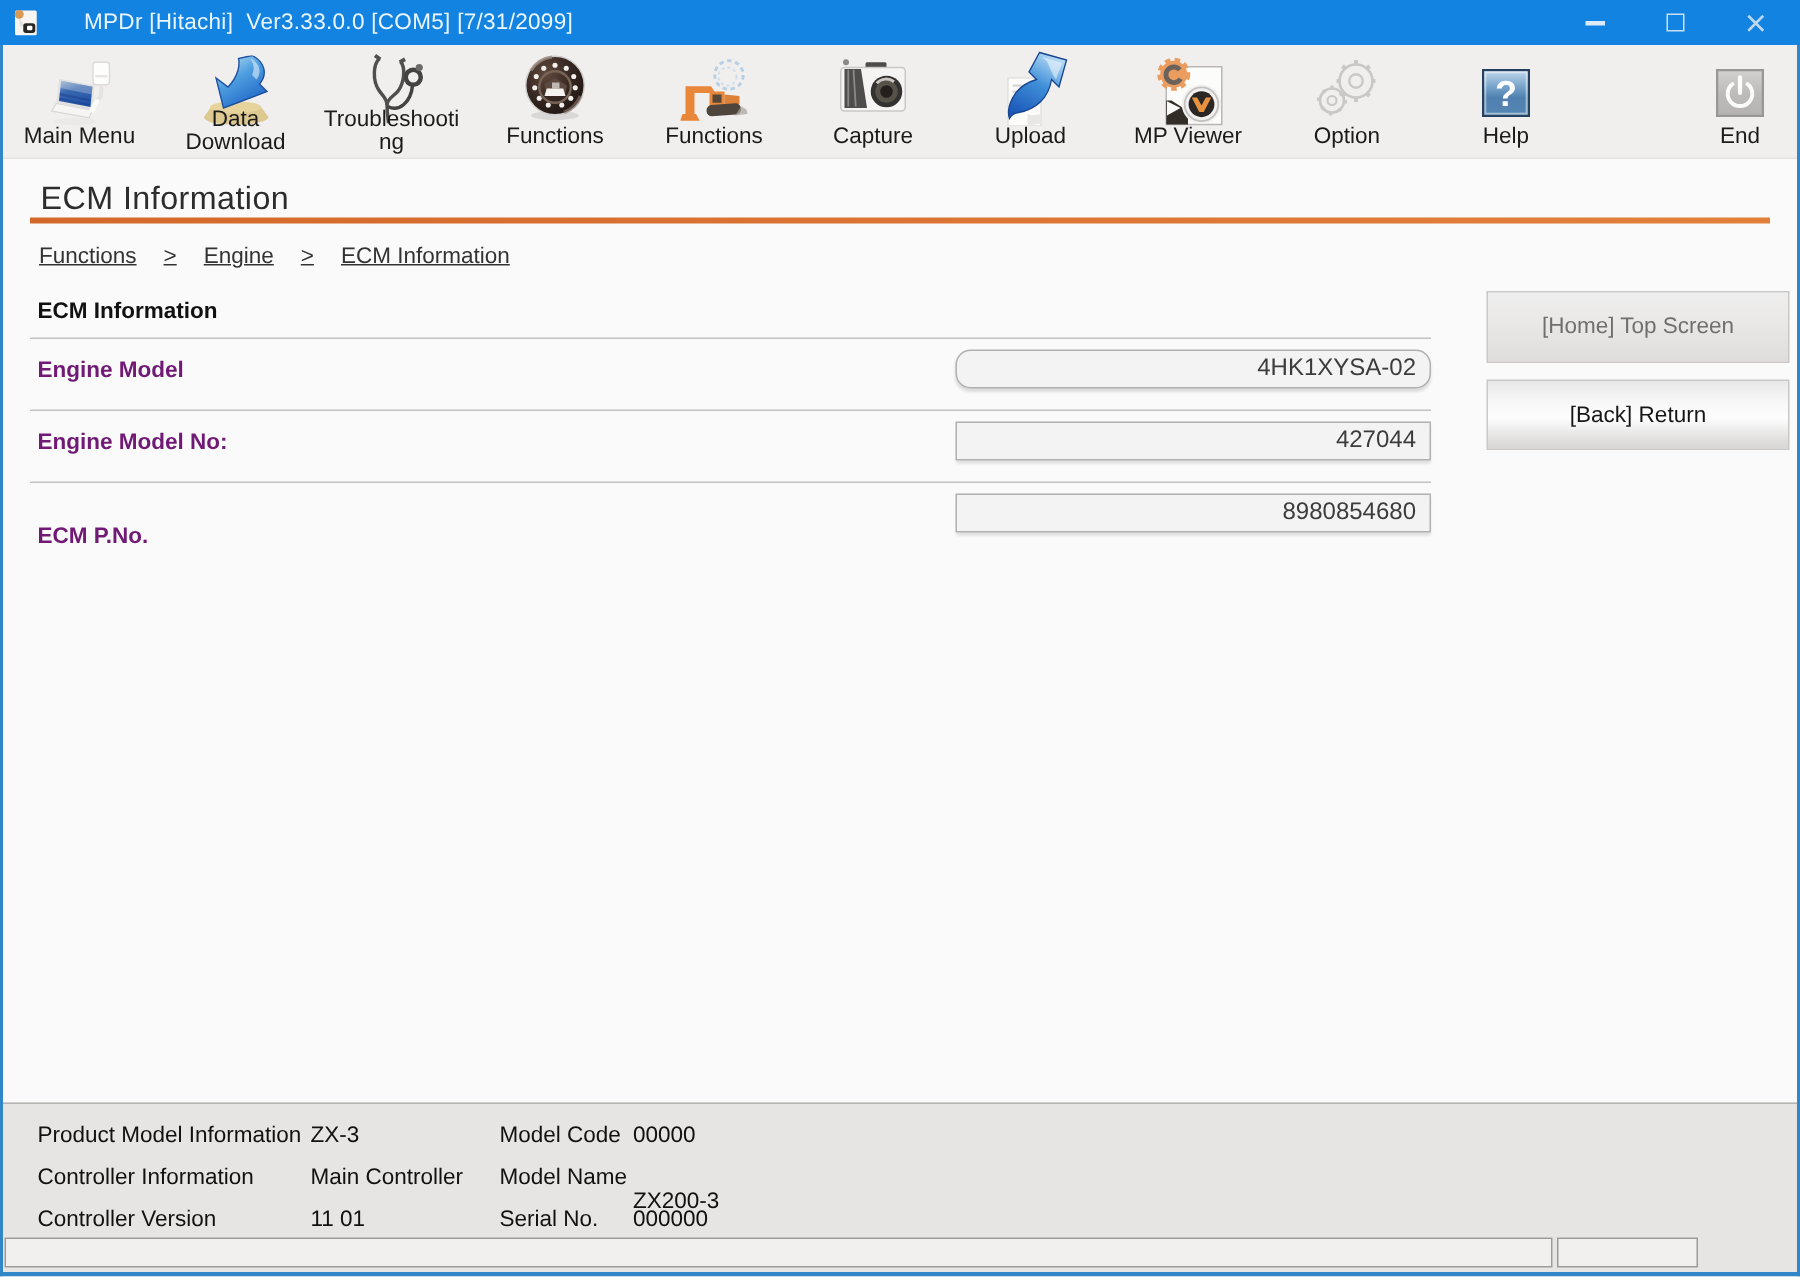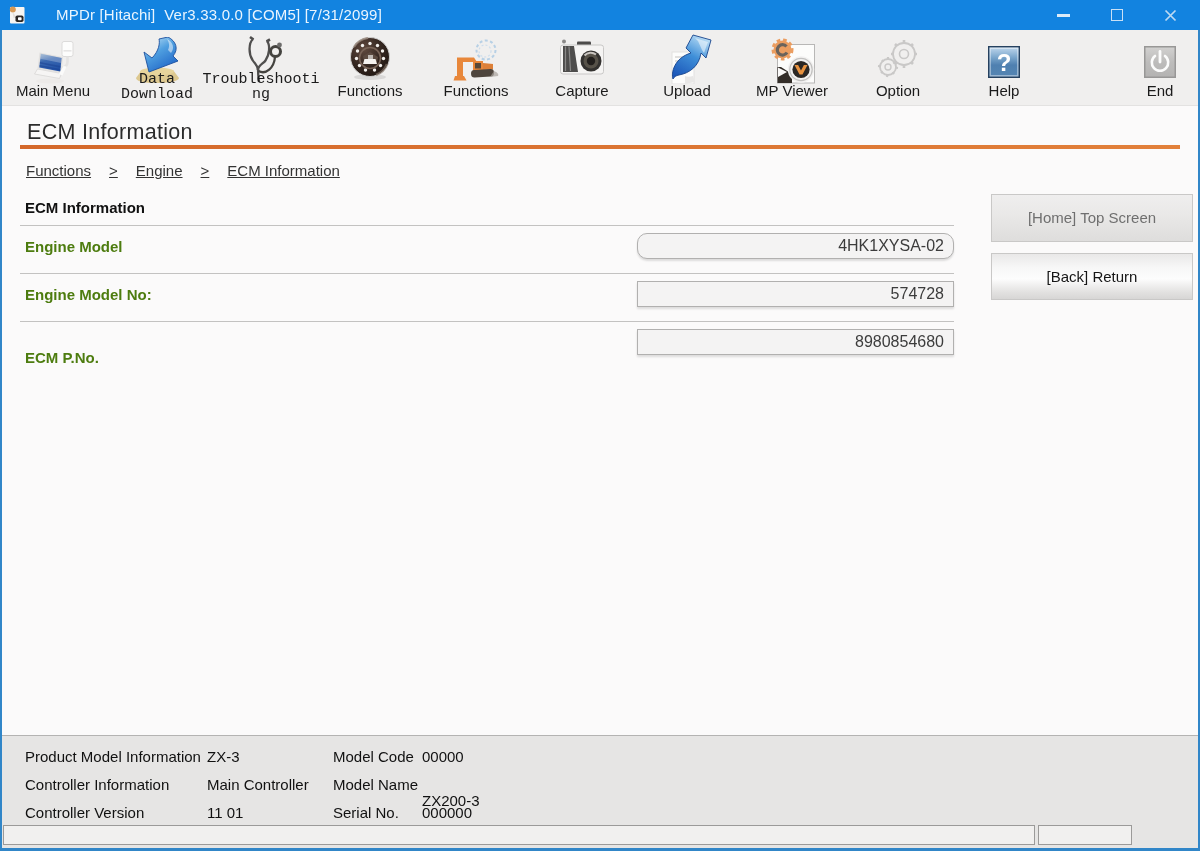--- a/index.html
+++ b/index.html
@@ -12,32 +12,32 @@
 #titlebar .ttext { position:absolute; left:17px; top:6px; color:#eaf5fe; font-size:15px; letter-spacing:0.2px;margin-left:39px; }
 #appicon { position:absolute; left:9px; top:6px; width:18px; height:18px; }
 
 
 .bord { position:absolute; background:#3186c8; }
 
 
 #toolbar { position:absolute; left:2px; top:30px; width:1196px; height:76px; background:#f0efee; border-bottom:1px solid #e3e2e1; }
 .tbtn { position:absolute; top:0; width:100px; height:76px; text-align:center; }
 .tbtn .lbl { position:absolute; left:-12px; right:-12px; bottom:8px; font-size:15px; color:#1b1b1b; line-height:15px; }
-.tbtn .lbl2 { position:absolute; left:-12px; right:-12px; bottom:4px; font-size:15px; color:#1b1b1b; line-height:15px;font-family:Liberation Mono, monospace; }
+.tbtn .lbl2 { position:absolute; left:-12px; right:-12px; bottom:4px; font-size:15px; color:#1b1b1b; line-height:15px; }
 .tbtn svg { position:absolute; left:50%; transform:translateX(-50%); top:6px; }
 
 
 #content { position:absolute; left:2px; top:107px; width:1196px; height:628px; background:#fbfafa; }
 #pagetitle { position:absolute; left:25px; top:13px; font-size:21.5px; color:#2c2c2c; letter-spacing:0.3px; }
 #orangeline { position:absolute; left:18px; top:38px;  width:1160px; height:3.5px; background:linear-gradient(90deg,#d4682a,#e2803a); }
 #breadcrumb { position:absolute; left:24px; top:55px; font-size:15px; color:#333;text-decoration:underline; }
 #breadcrumb span { margin:0 18px; }
 #sectitle { position:absolute; left:23px; top:92px; font-size:15px; font-weight:bold; color:#111; }
 .sepline { position:absolute; left:18px; width:934px; height:1px; background:#c3c2c1; }
-.frmlabel { position:absolute; left:23px; font-size:15px; font-weight:bold; color:#4d7c0f; }
+.frmlabel { position:absolute; left:23px; font-size:15px; font-weight:bold; color:#701a75; }
 .inp { position:absolute; left:635px; width:317px; height:26px; background:#f4f3f3; border:1px solid #b1b0af; box-shadow:0 2px 2px rgba(0,0,0,0.12); font-size:16px; color:#3c3c3c; text-align:right; line-height:24px; padding-right:9px; }
 .sidebtn { position:absolute; left:989px; width:202px; text-align:center; border:1px solid #c9c8c7; font-size:15px; }
 #btnhome { top:87px; height:48px; line-height:46px; color:#6f6f6f; background:linear-gradient(180deg,#efeeee 0%,#e9e8e7 45%,#dedddc 100%); }
 #btnback { top:146px; height:47px; line-height:45px; color:#161616; background:linear-gradient(180deg,#e9e8e8 0%,#f7f7f7 30%,#fdfdfd 55%,#e2e1e0 85%,#d7d6d5 100%); }
 
 
 #bottom { position:absolute; left:2px; top:735px; width:1196px; height:113px; background:#e6e5e4; border-top:1px solid #b4b3b2; }
 .brow { position:absolute; font-size:15px; color:#111; }
 #statusbar1 { position:absolute; left:1px; top:89px; width:1032px; height:20px; background:#f1f0ef; border:1px solid #9b9a99; }
 #statusbar2 { position:absolute; left:1036px; top:89px; width:94px; height:20px; background:#f1f0ef; border:1px solid #9b9a99; }
@@ -280,21 +280,21 @@
   <div id="content">
     <div id="pagetitle">ECM Information</div>
     <div id="orangeline"></div>
     <div id="breadcrumb">Functions<span>&gt;</span>Engine<span>&gt;</span>ECM Information</div>
     <div id="sectitle">ECM Information</div>
     <div class="sepline" style="top:118px;"></div>
     <div class="frmlabel" style="top:131px;">Engine Model</div>
     <div class="inp" style="top:126px;border-radius:10px;">4HK1XYSA-02</div>
     <div class="sepline" style="top:166px;"></div>
     <div class="frmlabel" style="top:179px;">Engine Model No:</div>
-    <div class="inp" style="top:174px;">574728</div>
+    <div class="inp" style="top:174px;">427044</div>
     <div class="sepline" style="top:214px;"></div>
     <div class="frmlabel" style="top:242px;">ECM P.No.</div>
     <div class="inp" style="top:222px;">8980854680</div>
     <div class="sidebtn" id="btnhome">[Home] Top Screen</div>
     <div class="sidebtn" id="btnback">[Back] Return</div>
   </div>
 
   <div id="bottom">
     <div class="brow" style="left:23px;top:12px;">Product Model Information</div>
     <div class="brow" style="left:205px;top:12px;">ZX-3</div>

